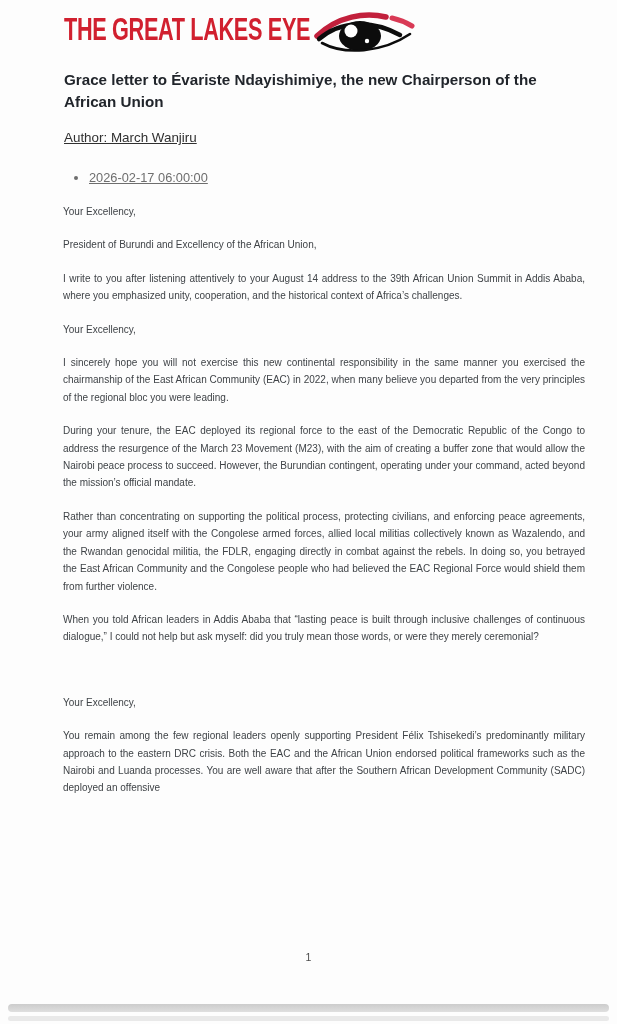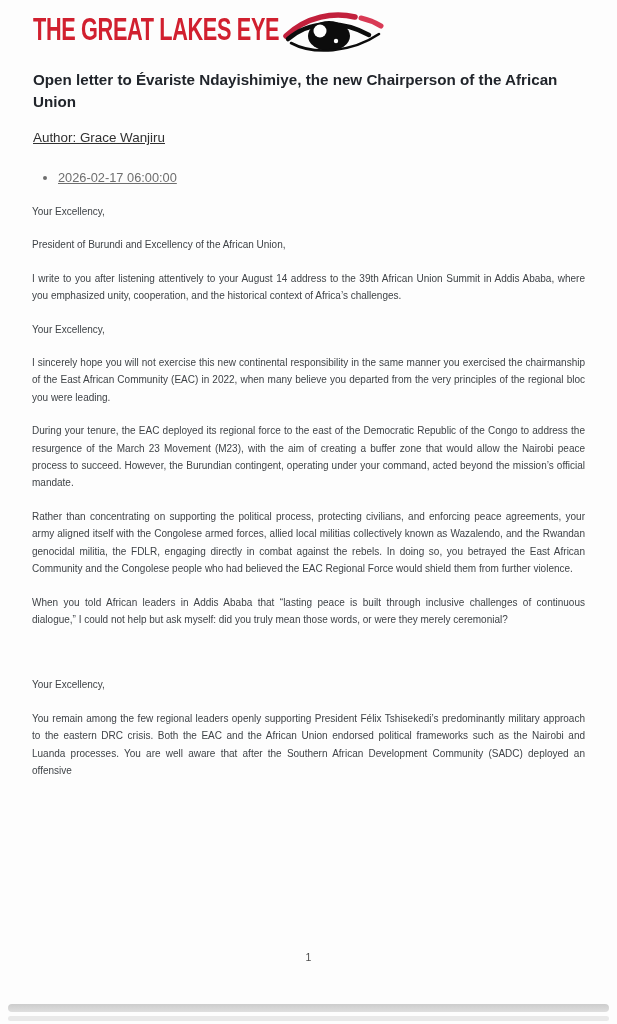--- a/index.html
+++ b/index.html
@@ -8,20 +8,21 @@
     width: 617px; height: 1024px;
     background: #ffffff;
     font-family: "Liberation Sans", sans-serif;
     position: relative;
     overflow: hidden;
   }
   .page {
     position: relative;
     width: 617px; height: 1024px;
     background: #fdfdfd;
+    padding-left: 31px;
   }
   
   .brand-row {
     position: relative;
     height: 56px;
   }
   .logo-text {
     position: absolute;
     left: 33px; top: 13px;
     font-size: 31px;
@@ -116,23 +117,23 @@
       <path d="M9,31 C30,13 62,11 90,27" fill="none" stroke="#0c0c0c" stroke-width="4.5" stroke-linecap="round"></path>
 
       <ellipse cx="50" cy="28" rx="21" ry="15" fill="#0c0c0c"></ellipse>
       <circle cx="41" cy="23" r="6.5" fill="#ffffff"></circle>
       <circle cx="57" cy="33" r="2.2" fill="#ffffff"></circle>
 
       <path d="M12,35 C34,47 72,45 100,26" fill="none" stroke="#0c0c0c" stroke-width="2.6" stroke-linecap="round"></path>
     </svg>
   </div>
 
-  <h1 class="article-title">Open letter to Évariste Ndayishimiye, the new Chairperson of the African Union</h1>
+  <h1 class="article-title">Grace letter to Évariste Ndayishimiye, the new Chairperson of the African Union</h1>
 
-  <a class="author-line" href="#">Author: Grace Wanjiru</a>
+  <a class="author-line" href="#">Author: March Wanjiru</a>
 
   <ul class="date-list">
     <li>
       <a class="date-link" href="#">2026-02-17 06:00:00</a>
     </li>
   </ul>
 
   <div class="letter-body">
     <p>Your Excellency,</p>
     <p>President of Burundi and Excellency of the African Union,</p>

